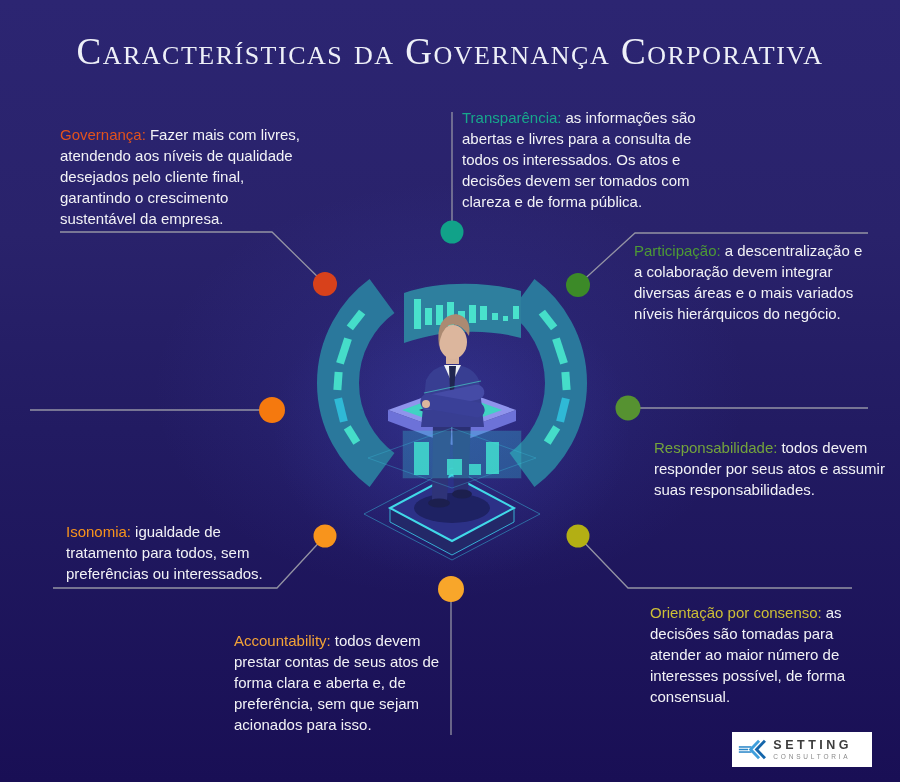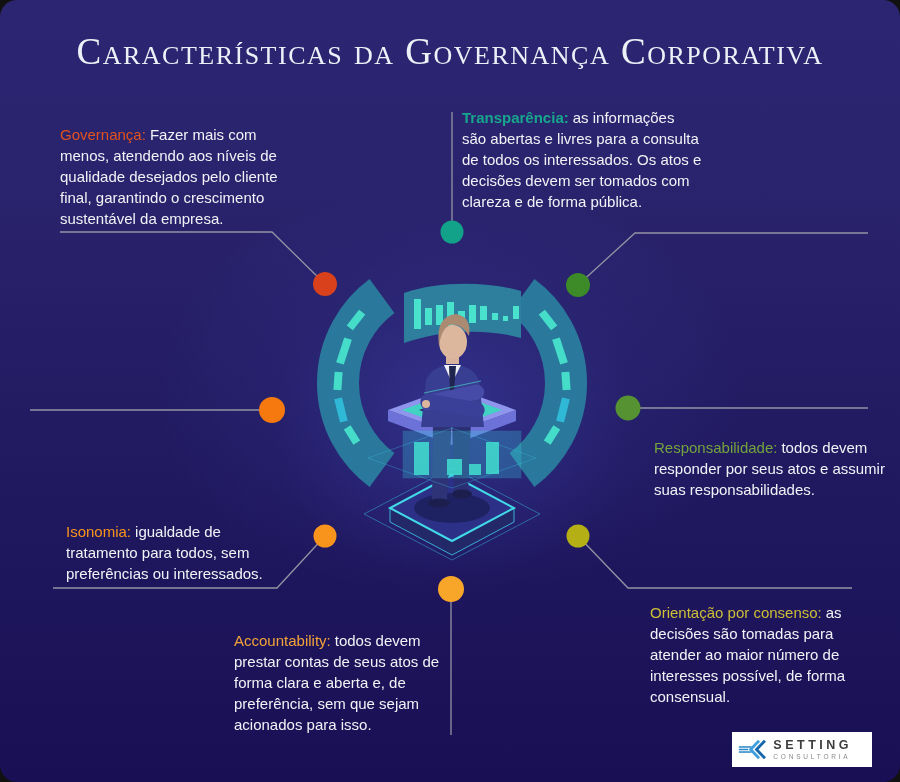--- a/index.html
+++ b/index.html
@@ -2,21 +2,20 @@
 <html><head>
 <meta charset="utf-8">
 <style>
   html,body{margin:0;padding:0;background:#111;}
   #canvas{
     position:relative;
     width:900px;height:782px;
     overflow:hidden;
     background:linear-gradient(180deg,#2c2572 0%,#29226b 30%,#221b62 55%,#190f55 100%);
     font-family:"Liberation Sans",sans-serif;
-    border-radius:17px;
   }
   #canvas::before{
     content:"";position:absolute;left:150px;top:180px;width:600px;height:420px;
     background:radial-gradient(ellipse at center,rgba(80,90,220,0.18) 0%,rgba(80,90,220,0) 70%);
     pointer-events:none;
   }
   .page-title{
     position:absolute;left:0;top:30px;width:900px;
     text-align:center;
     font-family:"Liberation Serif",serif;
@@ -152,27 +151,30 @@
     <circle cx="452" cy="232" r="11.5" fill="#11a289"></circle>
     <circle cx="578" cy="285" r="12" fill="#3c8a28"></circle>
     <circle cx="272" cy="410" r="13" fill="#f5790e"></circle>
     <circle cx="628" cy="408" r="12.5" fill="#569231"></circle>
     <circle cx="325" cy="536" r="11.5" fill="#f8941c"></circle>
     <circle cx="451" cy="589" r="13" fill="#f8a62a"></circle>
     <circle cx="578" cy="536" r="11.5" fill="#b3af14"></circle>
   </svg>
 
   <div class="callout" style="left:60px;top:124px;width:245px;">
-    <span class="label" style="color: rgb(226, 82, 28);">Governança:</span><span>Fazer mais com menos, atendendo aos níveis de qualidade desejados pelo cliente final,  garantindo o crescimento sustentável da empresa.</span>
+    <span class="label" style="color: rgb(226, 82, 28);">Governança:</span><span>Fazer mais com livres, atendendo aos níveis de qualidade desejados pelo cliente final,  garantindo o crescimento sustentável da empresa.</span>
   </div>
 
   <div class="callout" style="left:462px;top:107px;width:240px;">
-    <span class="label" style="color: rgb(23, 167, 140); font-weight: bold;">Transparência:</span><span>as informações são abertas e livres para a consulta de todos os interessados. Os atos e decisões devem ser tomados com clareza e de forma pública.</span>
-  </div>
-
+    <span class="label" style="color: rgb(23, 167, 140);">Transparência:</span><span>as informações são abertas e livres para a consulta de todos os interessados. Os atos e decisões devem ser tomados com clareza e de forma pública.</span>
+  </div>
+
+  <div class="callout" style="left:634px;top:240px;width:240px;">
+    <span class="label" style="color: rgb(77, 154, 53);">Participação:</span><span>a descentralização e a colaboração devem integrar diversas áreas e o mais variados níveis hierárquicos do negócio.</span>
+  </div>
 
 
   <div class="callout" style="left:654px;top:437px;width:235px;">
     <span class="label" style="color: rgb(116, 164, 60);">Responsabilidade:</span><span>todos devem responder por seus atos e assumir suas responsabilidades.</span>
   </div>
 
   <div class="callout" style="left:66px;top:521px;width:215px;">
     <span class="label" style="color: rgb(248, 148, 28); margin-top: 21px;">Isonomia:</span><span>igualdade de tratamento para todos, sem preferências ou interessados.</span>
   </div>
 

